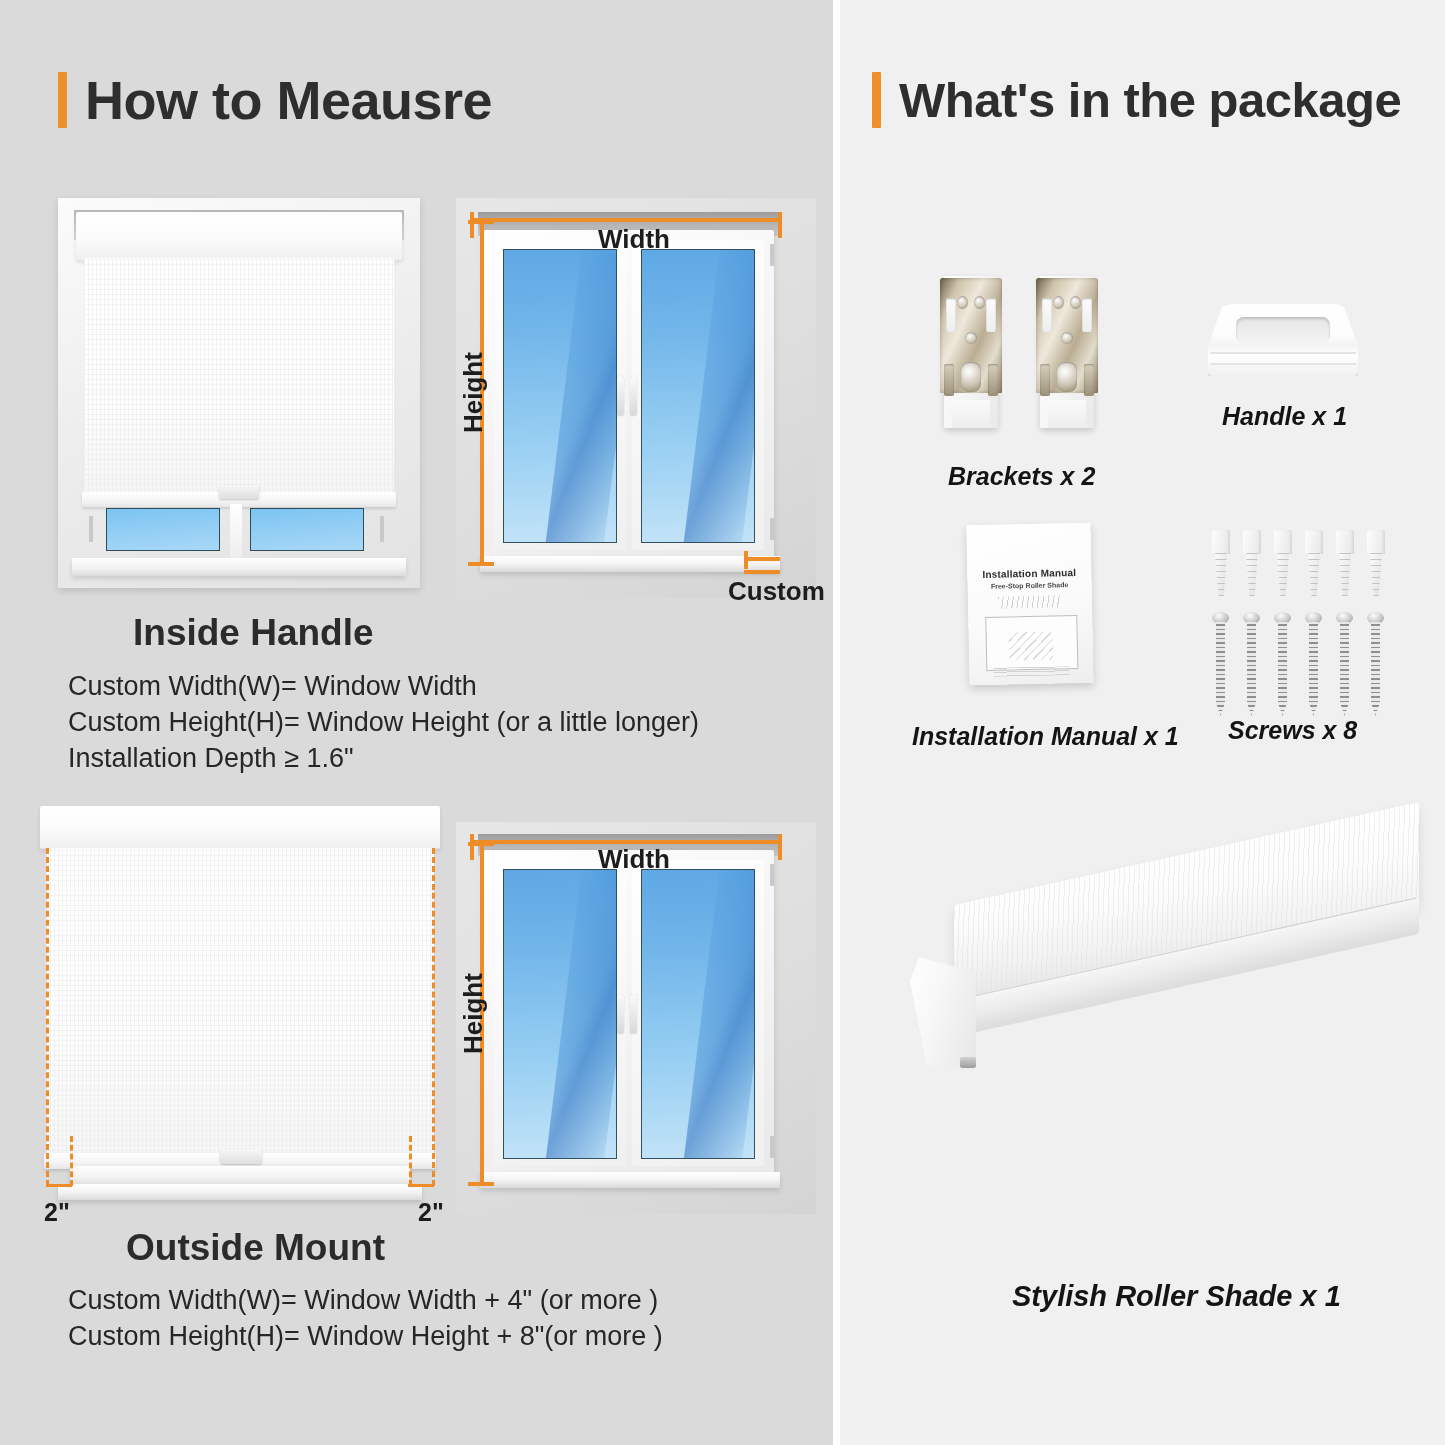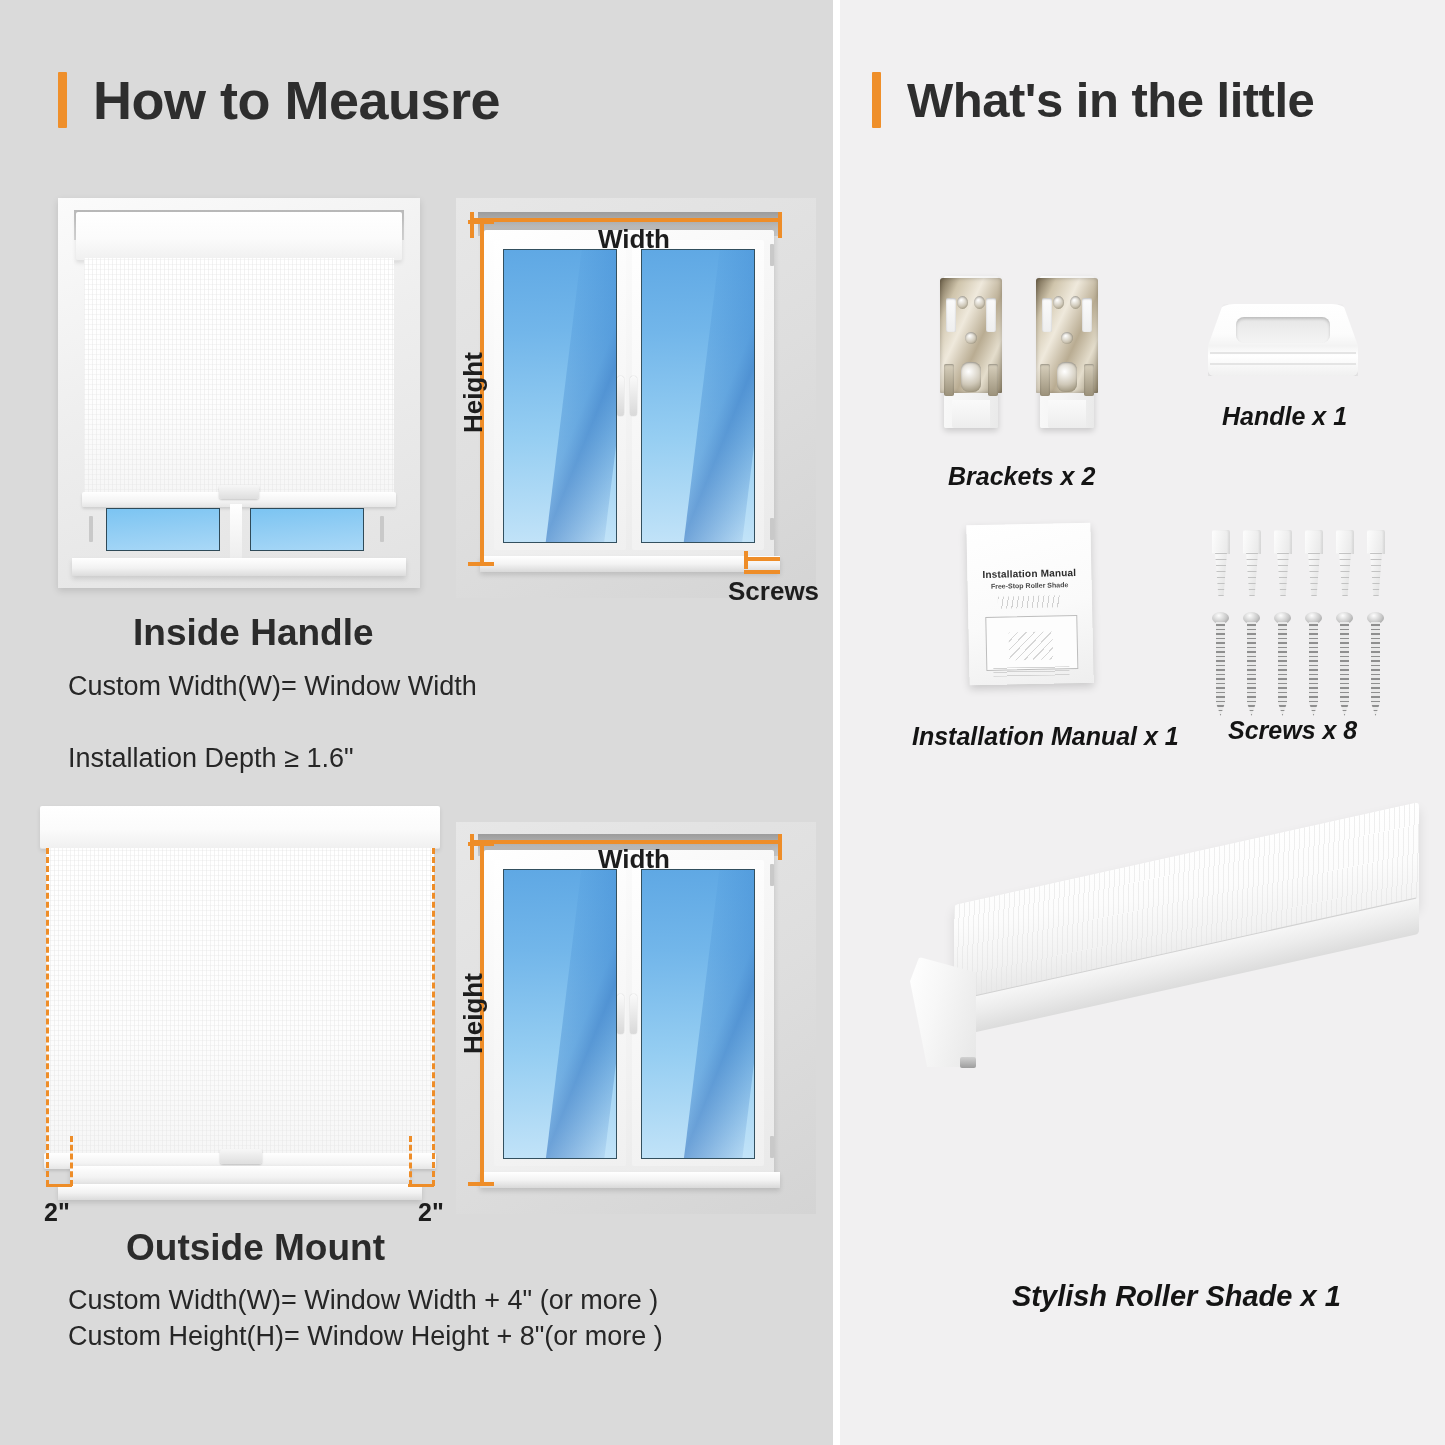--- a/index.html
+++ b/index.html
@@ -25,21 +25,21 @@
     background:#f1f0f1;
   }
 
   
   .heading{position:absolute;display:flex;align-items:center;gap:18px;}
   .heading .bar{
     width:9px;height:56px;background:#ef8f2a;border-radius:1px;
   }
   .heading .htxt{
     font-size:54px;font-weight:bold;color:#2e2e2e;letter-spacing:-0.5px;
-    white-space:nowrap;line-height:1;margin-left:8px;
+    white-space:nowrap;line-height:1;
   }
   #heading-left{left:58px;top:72px;}
   #heading-right{left:872px;top:72px;}
   #heading-right .htxt{font-size:49px;}
 
   
   .mount-block{position:absolute;}
 
   
   .win-outer{
@@ -359,25 +359,26 @@
     <div class="m-label" style="left:142px;top:26px;">Width</div>
 
     <div class="m-line-v" style="left:24px;top:22px;height:346px;"></div>
     <div class="m-cap-h" style="left:12px;top:22px;"></div>
     <div class="m-cap-h" style="left:12px;top:364px;"></div>
     <div class="m-label vert" style="left:2px;top:235px;">Height</div>
 
     <div class="m-line-h" style="left:288px;top:359px;width:36px;"></div>
     <div class="m-cap-v" style="left:288px;top:353px;height:18px;"></div>
     <div class="m-line-h" style="left:288px;top:372px;width:36px;"></div>
-    <div class="m-label" style="left:272px;top:378px;">Screws</div>
+    <div class="m-label" style="left:272px;top:378px;">Custom</div>
   </div>
 
   <div class="mount-title" style="left:133px;top:612px;">Inside Handle</div>
   <div class="body-line" style="left:68px;top:671px;">Custom Width(W)= Window Width</div>
+  <div class="body-line" style="left:68px;top:707px;">Custom Height(H)= Window Height (or a little longer)</div>
   <div class="body-line" style="left:68px;top:743px;">Installation Depth ≥ 1.6"</div>
 
   <div class="mount-block" style="left:34px;top:806px;width:412px;height:400px;">
     <div class="shade-head" style="left:6px;top:0;width:400px;height:42px;border-radius:2px;"></div>
     <div class="shade-fabric" style="left:12px;top:42px;width:388px;height:308px;"></div>
     <div class="shade-rail" style="left:10px;top:347px;width:392px;height:16px;"></div>
     <div class="shade-grip" style="left:186px;top:343px;width:42px;height:15px;"></div>
 
     <div class="w-sill" style="left:36px;top:360px;width:340px;height:22px;border-radius:2px;"></div>
     <div class="sill" style="left:24px;top:378px;width:364px;height:16px;"></div>
@@ -420,21 +421,21 @@
   </div>
 
   <div class="mount-title" style="left:126px;top:1227px;">Outside Mount</div>
   <div class="body-line" style="left:68px;top:1285px;">Custom Width(W)= Window Width + 4" (or more )</div>
   <div class="body-line" style="left:68px;top:1321px;">Custom Height(H)= Window Height + 8"(or more )</div>
 
   <div class="panel-right"></div>
 
   <div class="heading" id="heading-right">
     <div class="bar"></div>
-    <div class="htxt">What's in the little</div>
+    <div class="htxt">What's in the package</div>
   </div>
 
   <div class="bracket" style="left:938px;top:276px;">
     <div class="b-base"></div>
     <div class="b-metal"></div>
     <div class="b-cut" style="left:8px;top:22px;width:10px;height:34px;"></div>
     <div class="b-cut" style="left:48px;top:22px;width:10px;height:34px;"></div>
     <div class="b-hole" style="left:19px;top:20px;width:11px;height:13px;"></div>
     <div class="b-hole" style="left:36px;top:20px;width:11px;height:13px;"></div>
     <div class="b-hole" style="left:27px;top:56px;width:12px;height:12px;"></div>

